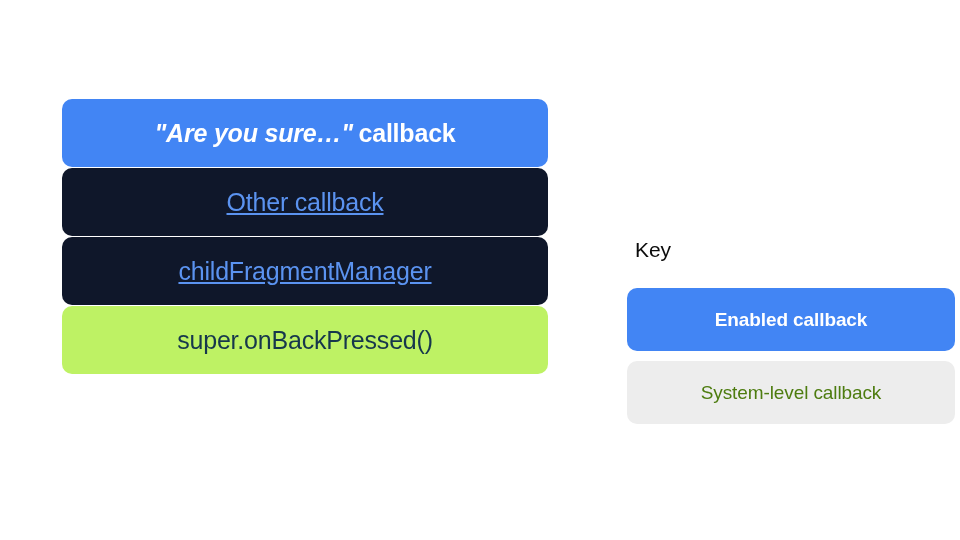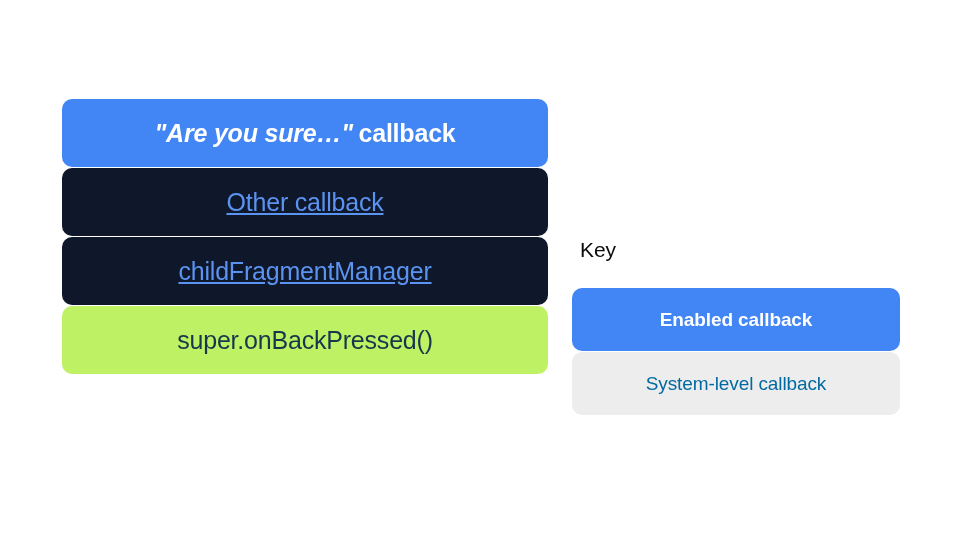--- a/index.html
+++ b/index.html
@@ -85,39 +85,39 @@
   
   .bar .quoted {
     font-style: italic;
     font-weight: 700;
     margin-right: 0.22em;
   }
 
   
   .key-panel {
     position: absolute;
-    left: 572px;
+    left: 627px;
     top: 236px;
     width: 328px;
   }
 
   .key-title {
     font-size: 21px;
     line-height: 27px;
     font-weight: 400;
     letter-spacing: -0.1px;
     color: #0b0b0b;
     margin: 0 0 25px 8px;
     white-space: nowrap;
   }
 
   .key-list {
     display: flex;
     flex-direction: column;
-    gap: 1px;
+    gap: 10px;
   }
 
   .key-bar {
     box-sizing: border-box;
     width: 100%;
     height: 63px;
     border-radius: 10px;
     display: flex;
     align-items: center;
     justify-content: center;
@@ -134,21 +134,21 @@
     color: #ffffff;
     font-weight: 700;
   }
   .key-bar.disabled {
     background: #d6ebfc;
     color: #5b93f0;
     font-weight: 400;
   }
   .key-bar.system {
     background: #ededed;
-    color: #0369a1;
+    color: #4d7c0f;
     font-weight: 400;
   }
 </style>
 </head>
 <body>
 
 <div class="slide">
 
   <section class="stack-panel">
 

